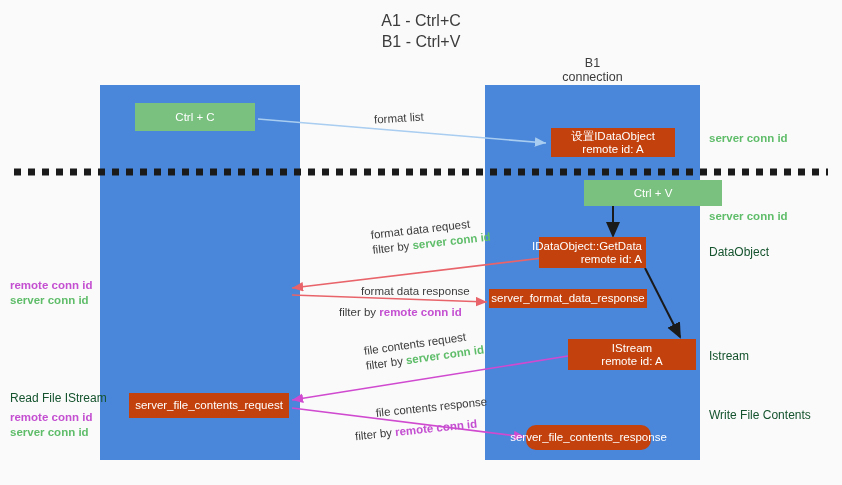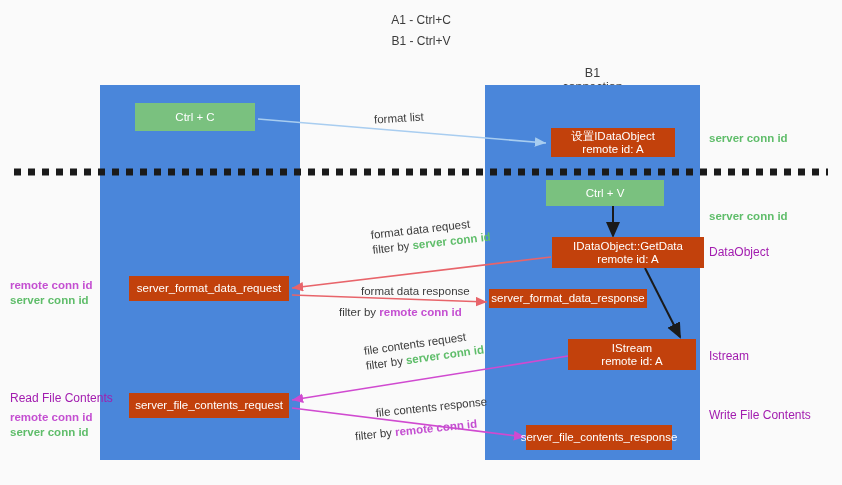--- a/index.html
+++ b/index.html
@@ -18,21 +18,21 @@
     left: 0; top: 0;
     width: 842px; height: 485px;
     background: #fafafa;
   }
   .abs { position: absolute; }
 
   
   .title-block {
     left: 0; top: 10px; width: 842px;
     text-align: center;
-    font-size: 12px;
+    font-size: 16px;
     line-height: 21px;
     color: #3c3c3c;
   }
 
   
   .lane-head {
     text-align: center;
     font-size: 12.5px;
     line-height: 14px;
     color: #3c3c3c;
@@ -57,21 +57,21 @@
     padding: 4px 4px;
   }
   .node.green { background: #7ac17f; }
   .node.orange { background: #c2410c; }
   .node .l2 { display: block; }
 
   
   .side-label {
     font-size: 12px;
     line-height: 15px;
-    color: #a21caf;
+    color: #14532d;
     white-space: nowrap;
   }
   .conn-green { color: #5fbd6a; font-weight: bold; font-size: 11.5px; }
   .conn-purple { color: #c44fd1; font-weight: bold; font-size: 11.5px; }
 
   
   .edge-label {
     font-size: 11.5px;
     line-height: 15px;
     color: #3c3c3c;
@@ -91,21 +91,21 @@
 
 <div id="stage">
 
   <div class="abs title-block">
     <div>A1 - Ctrl+C</div>
     <div>B1 - Ctrl+V</div>
   </div>
 
   <div class="abs lane-head" style="left:100px; top:57px; width:200px;">
   </div>
-  <div class="abs lane-head" style="left:485px; top:66px; width:215px;">
+  <div class="abs lane-head" style="left:485px; top:56px; width:215px;">
     <div>B1</div>
     <div>connection</div>
   </div>
 
   <div class="abs lane" style="left:100px; top:85px; width:200px; height:375px;"></div>
   <div class="abs lane" style="left:485px; top:85px; width:215px; height:375px;"></div>
 
   <svg class="overlay" viewBox="0 0 842 485">
     <defs>
       <marker id="ah-blue" markerWidth="8" markerHeight="8" refX="7" refY="3" orient="auto">
@@ -141,47 +141,44 @@
 
   <div class="abs node green" style="left:135px; top:103px; width:120px; height:28px;">
     <span>Ctrl + C</span>
   </div>
 
   <div class="abs node orange" style="left:551px; top:128px; width:124px; height:29px;">
     <span>设置IDataObject</span>
     <span class="l2">remote id: A</span>
   </div>
 
-  <div class="abs node green" style="left:546px; top:180px; width:118px; height:26px;">
+  <div class="abs node green" style="left:584px; top:180px; width:138px; height:26px;">
     <span>Ctrl + V</span>
   </div>
 
-  <div class="abs node orange" style="left:552px; top:237px; width:152px; height:31px;">
+  <div class="abs node orange" style="left:539px; top:237px; width:107px; height:31px;align-items:flex-end;">
     <span>IDataObject::GetData</span>
     <span class="l2">remote id: A</span>
   </div>
 
-  <div class="abs node orange" style="left:129px; top:276px; width:160px; height:25px;">
-    <span>server_format_data_request</span>
-  </div>
 
   <div class="abs node orange" style="left:489px; top:289px; width:158px; height:19px;">
     <span>server_format_data_response</span>
   </div>
 
   <div class="abs node orange" style="left:568px; top:339px; width:128px; height:31px;">
     <span>IStream</span>
     <span class="l2">remote id: A</span>
   </div>
 
   <div class="abs node orange" style="left:129px; top:393px; width:160px; height:25px;">
     <span>server_file_contents_request</span>
   </div>
 
-  <div class="abs node orange" style="left:526px; top:425px; width:146px; height:25px;">
+  <div class="abs node orange" style="left:526px; top:425px; width:125px; height:25px;border-radius:10px;">
     <span>server_file_contents_response</span>
   </div>
 
   <div class="abs edge-label" style="left:374px; top:111px; transform:rotate(-3.5deg);">
     <span>format list</span>
   </div>
 
   <div class="abs edge-label" style="left:370px; top:228px; transform:rotate(-6.5deg); transform-origin:left top;">
     <div>format data request</div>
     <div>
@@ -212,17 +209,17 @@
 
   <div class="abs conn-green" style="left:709px; top:132px;">server conn id</div>
   <div class="abs conn-green" style="left:709px; top:210px;">server conn id</div>
   <div class="abs side-label" style="left:709px; top:245px;">DataObject</div>
   <div class="abs side-label" style="left:709px; top:349px;">Istream</div>
   <div class="abs side-label" style="left:709px; top:408px;">Write File Contents</div>
 
   <div class="abs conn-purple" style="left:10px; top:279px;">remote conn id</div>
   <div class="abs conn-green" style="left:10px; top:294px;">server conn id</div>
 
-  <div class="abs side-label" style="left:10px; top:391px;">Read File Contents</div>
+  <div class="abs side-label" style="left:10px; top:391px;">Read File IStream</div>
   <div class="abs conn-purple" style="left:10px; top:411px;">remote conn id</div>
   <div class="abs conn-green" style="left:10px; top:426px;">server conn id</div>
 
 </div>
 
 </body></html>

